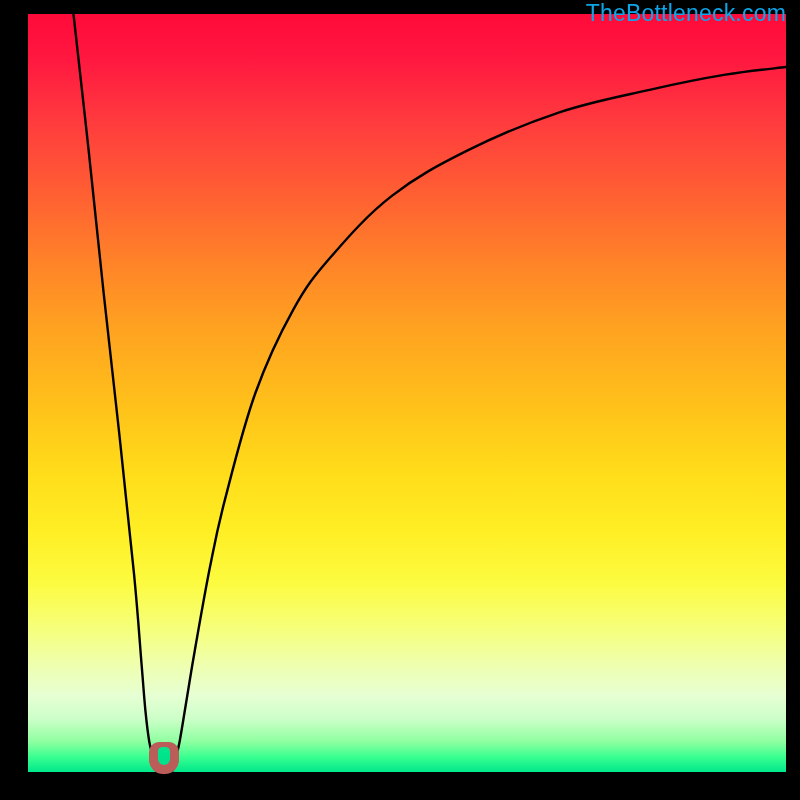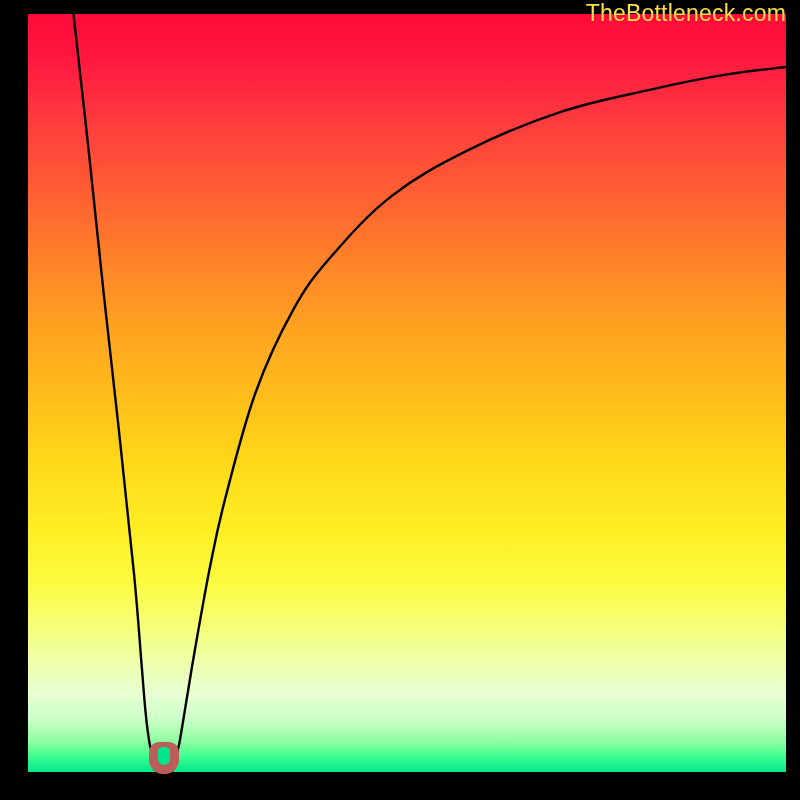--- a/index.html
+++ b/index.html
@@ -40,21 +40,21 @@
       #ccffc8 93%,
       #8effa0 96%,
       #3aff90 98%,
       #00e88c 100%
     );
   }
   .watermark {
     position: absolute;
     top: 0px;
     right: 14px;
-    color: #fde047;
+    color: #0ea5e9;
     font-size: 23px;
     font-weight: 400;
     letter-spacing: 0.2px;
     z-index: 5;
     user-select: none;
     margin-left: 9px;
   }
   svg.curves {
     position: absolute;
     left: 0;

